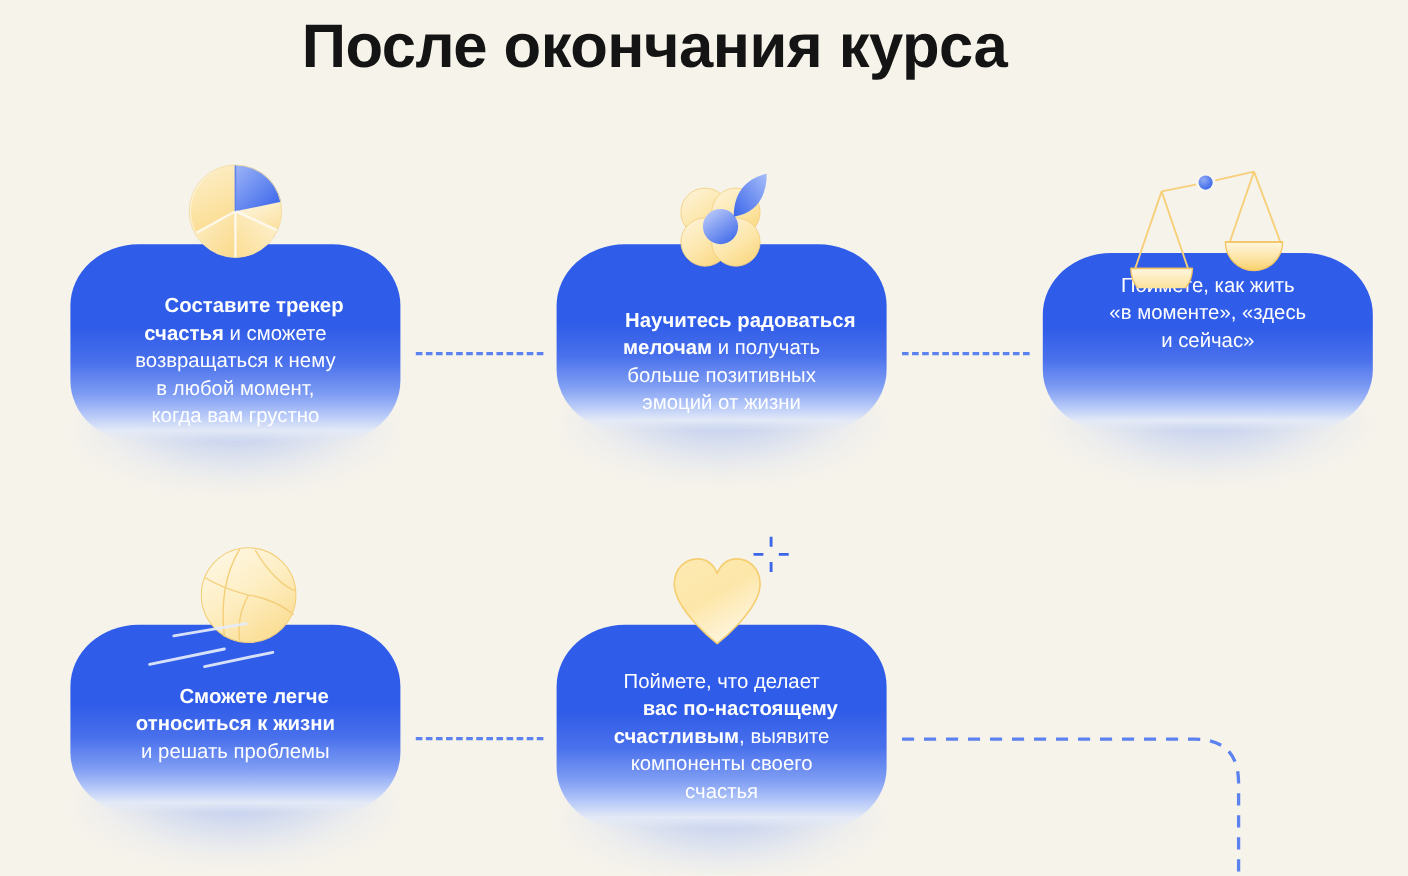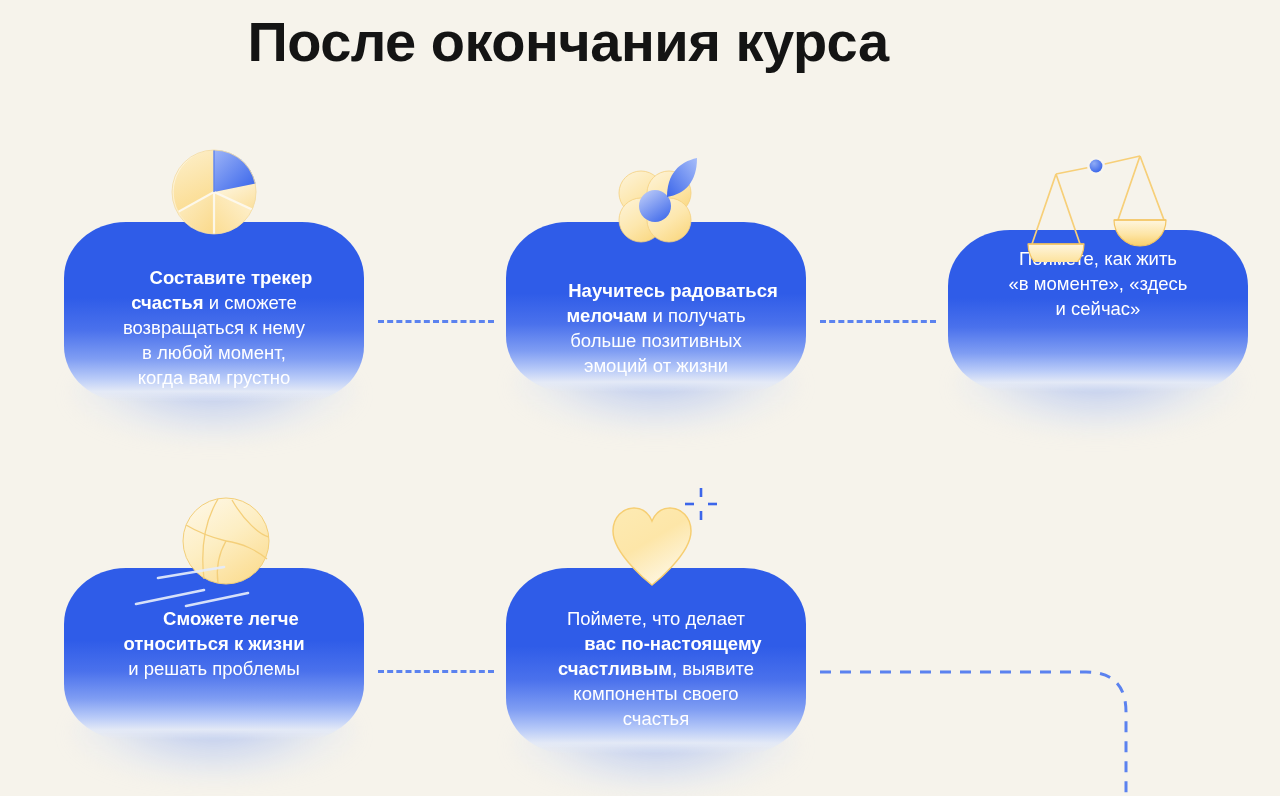--- a/index.html
+++ b/index.html
@@ -33,20 +33,21 @@
     left: 0;
     top: 6px;
     width: 1136px;
     text-align: center;
     font-size: 56px;
     line-height: 72px;
     font-weight: bold;
     letter-spacing: -0.5px;
     color: #141414;
     white-space: nowrap;
+    padding-left: 27px;
   }
 
   
   .connector {
     position: absolute;
     pointer-events: none;
   }
   .conn-seg {
     position: absolute;
     height: 0;
@@ -118,21 +119,21 @@
   #card-2 .card-text { top: 56px; }
 
   #card-3 { left: 948px; top: 230px; }
   #card-3 .card-blob { height: 162px; }
   #card-3 .card-glow { top: 112px; }
   #card-3 .card-text { top: 16px; }
 
   #card-4 { left: 64px;  top: 568px; }
   #card-4 .card-blob { height: 172px; }
   #card-4 .card-glow { top: 122px; }
-  #card-4 .card-text { top: 38px; }
+  #card-4 .card-text { top: 52px; }
 
   #card-5 { left: 506px; top: 568px; }
   #card-5 .card-blob { height: 186px; }
   #card-5 .card-glow { top: 134px; }
   #card-5 .card-text { top: 38px; }
 
   
   .icon {
     position: absolute;
     z-index: 3;

